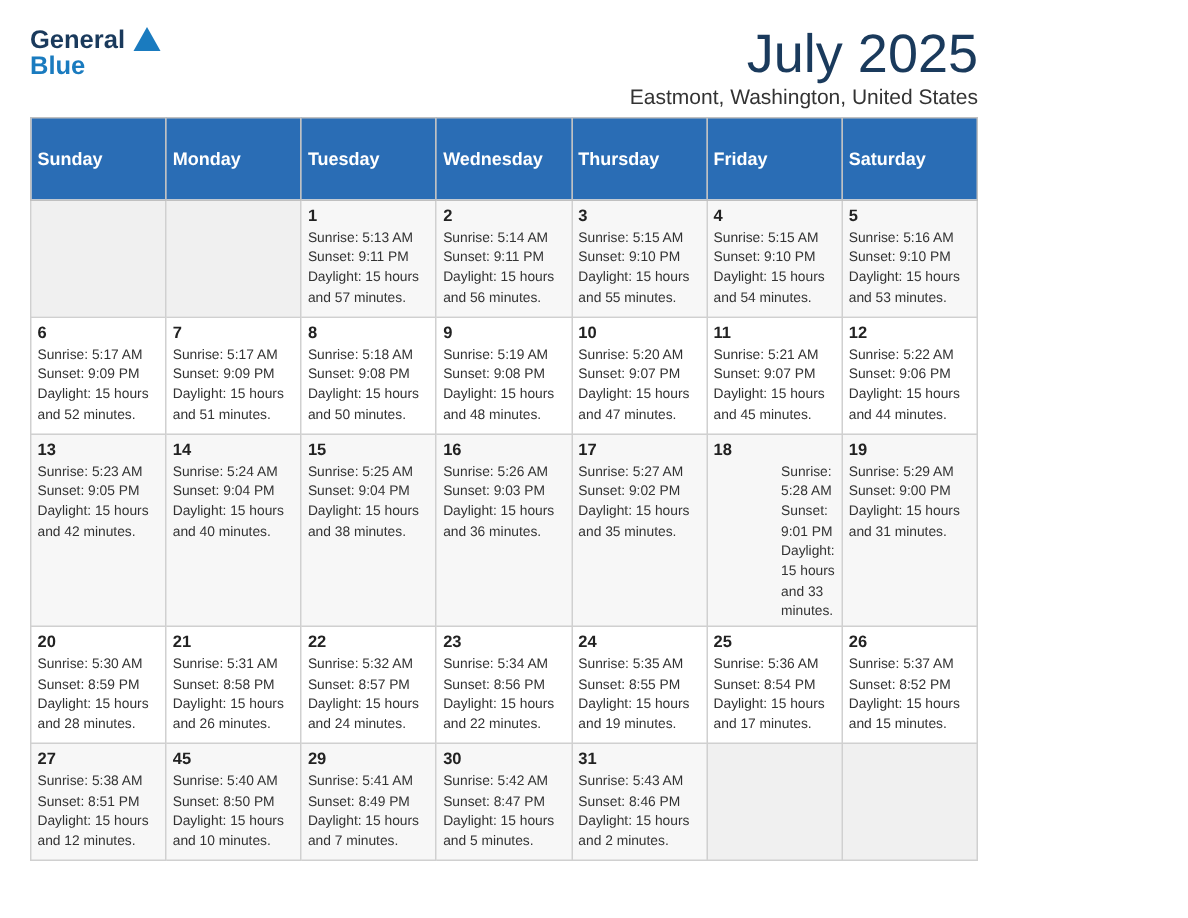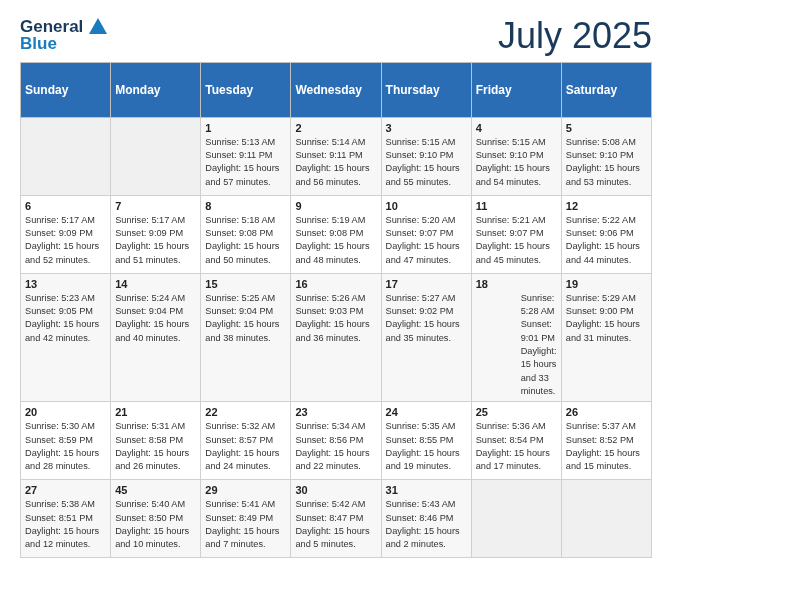--- a/index.html
+++ b/index.html
@@ -94,20 +94,21 @@
       <div class="logo-line">
         <span style="font-size:17px;font-weight:bold;color:#1a3a5c;">General</span>
         <svg width="22" height="22" viewBox="0 0 22 22" style="margin-left:2px;">
           <polygon points="11,2 20,18 2,18" fill="#1a7bbf"></polygon>
         </svg>
       </div>
       <span style="font-size:17px;font-weight:bold;color:#1a7bbf;margin-top:-4px;">Blue</span>
     </div>
     <div class="title-block">
       <div class="month-title">July 2025</div>
+      <div class="location">Eastmont, Washington, United States</div>
     </div>
   </div>
 
   <table>
     <thead>
       <tr>
         <th>Sunday</th>
         <th>Monday</th>
         <th>Tuesday</th>
         <th>Wednesday</th>
@@ -139,21 +140,21 @@
 Daylight: 15 hours and 55 minutes.</div>
           </td>
           <td>
             <span class="day-num">4</span>
             <div class="cell-text" style="white-space: pre-line;">Sunrise: 5:15 AM
 Sunset: 9:10 PM
 Daylight: 15 hours and 54 minutes.</div>
           </td>
           <td>
             <span class="day-num">5</span>
-            <div class="cell-text" style="white-space: pre-line;">Sunrise: 5:08 AM
+            <div class="cell-text" style="white-space: pre-line;">Sunrise: 5:16 AM
 Sunset: 9:10 PM
 Daylight: 15 hours and 53 minutes.</div>
           </td>
         </tr>
         <tr>
           <td>
             <span class="day-num">6</span>
             <div class="cell-text" style="white-space: pre-line;">Sunrise: 5:17 AM
 Sunset: 9:09 PM
 Daylight: 15 hours and 52 minutes.</div>

